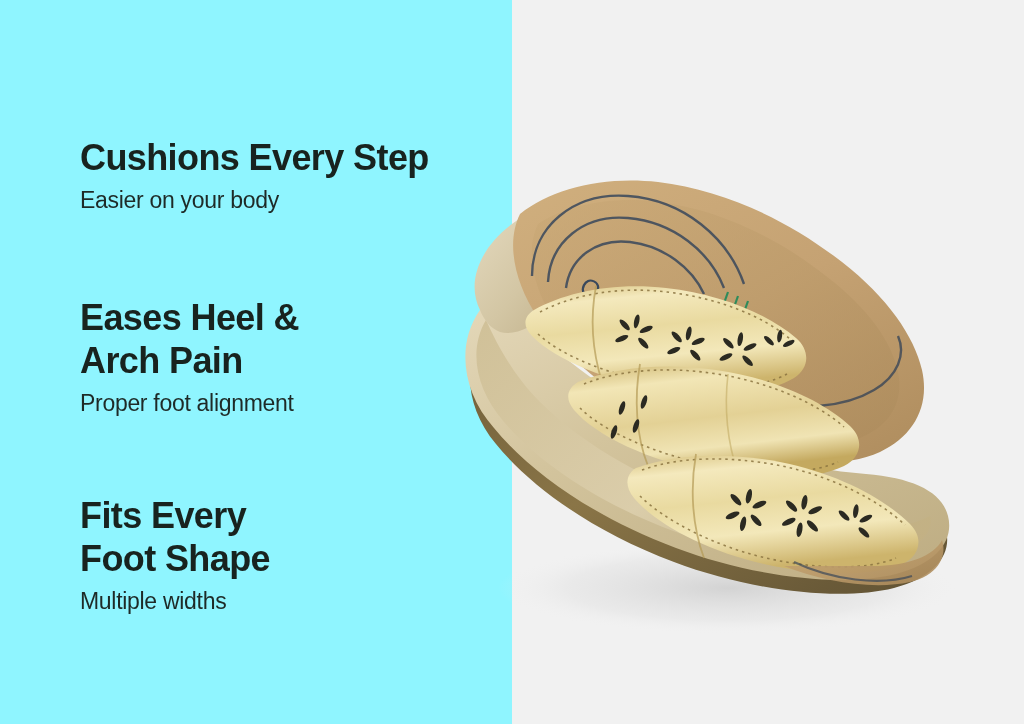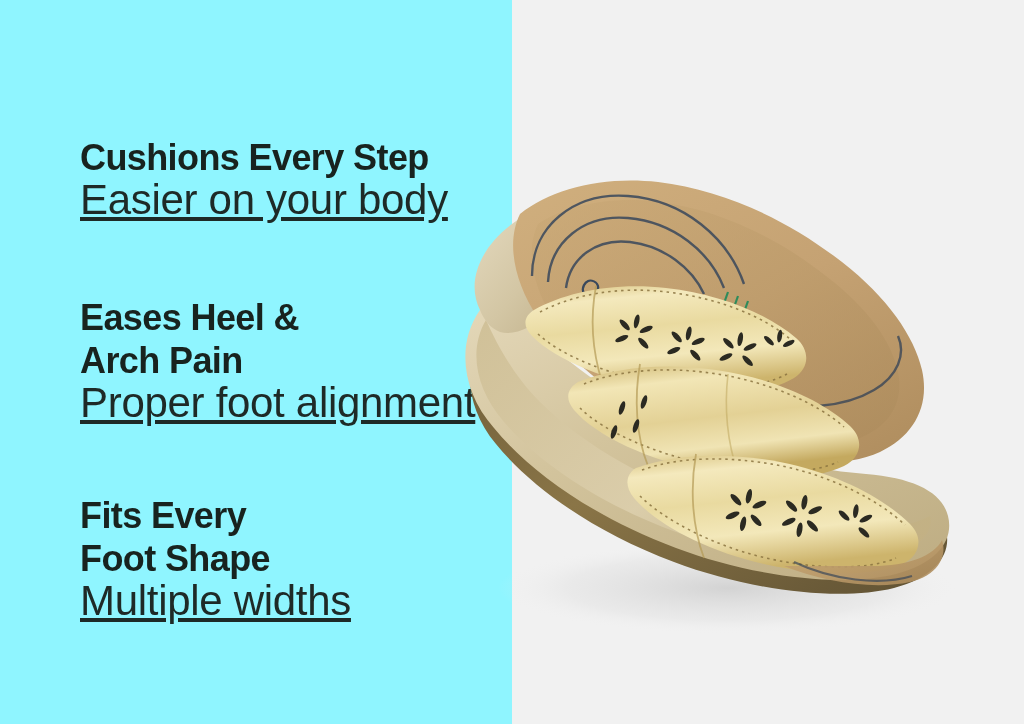--- a/index.html
+++ b/index.html
@@ -32,26 +32,25 @@
     margin:0;
     font-size:36px;
     font-weight:700;
     line-height:43px;
     letter-spacing:-0.6px;
     color:#18231f;
     white-space:pre-line;
   }
   .benefit p{
     margin:2px 0 0 0;
-    font-size:42px;
+    font-size:23px;
     font-weight:400;
     line-height:38px;
     letter-spacing:-0.3px;
     color:#1e2a27;
-    text-decoration:underline;
   }
 
   
   #sandal{
     position:absolute;left:428px;top:96px;width:560px;height:560px;
     pointer-events:none;
   }
   #sandal svg{display:block;width:100%;height:100%;overflow:visible;}
 </style>
 </head>

